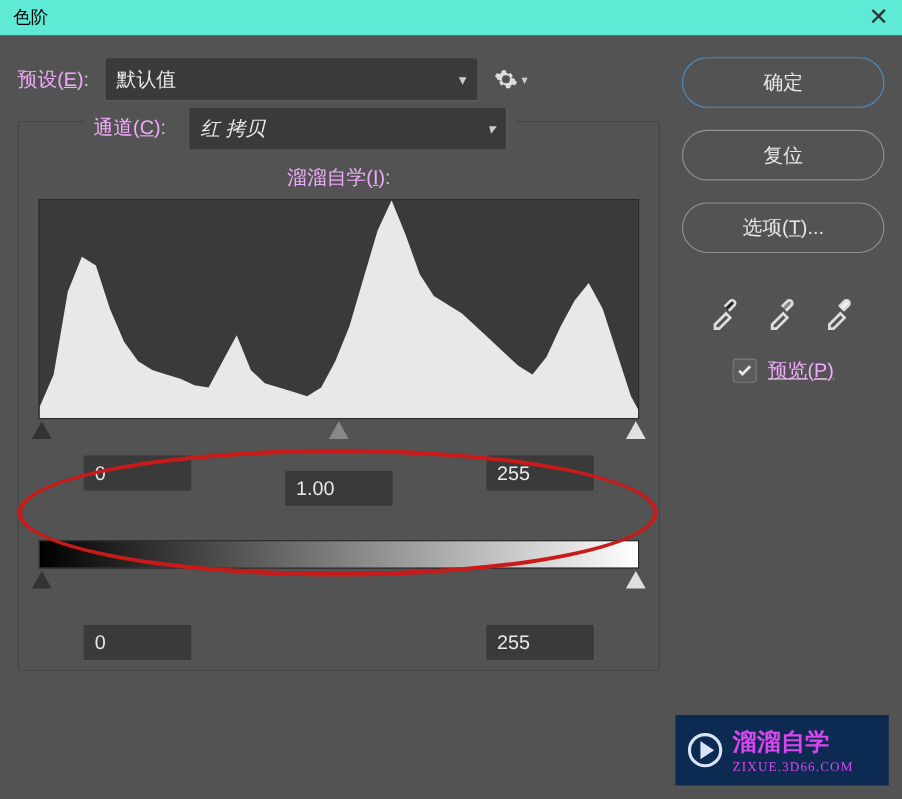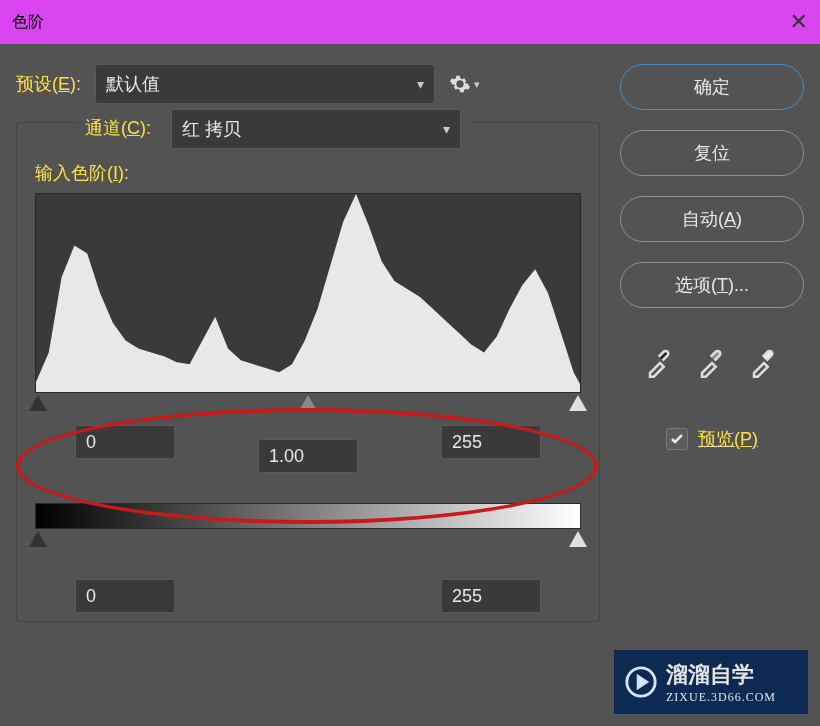--- a/index.html
+++ b/index.html
@@ -6,35 +6,35 @@
     body {
       width: 820px;
       height: 726px;
       background: #535353;
       font-family: "Microsoft YaHei", sans-serif;
       color: #e0e0e0;
       font-size: 18px;
       overflow: hidden;
     }
     .titlebar {
-      height: 44px;
-      background: #d946ef;
+      height: 32px;
+      background: #5eead4;
       color: #000;
       display: flex;
       align-items: center;
       justify-content: space-between;
       padding: 0 12px;
       font-size: 16px;
     }
     .close-x { font-size: 22px; color: #333; cursor: pointer; }
     .content { display: flex; padding: 20px 16px; gap: 20px; }
     .left-panel { flex: 1; }
     .right-panel { width: 184px; display: flex; flex-direction: column; gap: 20px; }
     .row { display: flex; align-items: center; gap: 14px; margin-bottom: 18px; }
-    .label { color: #fde047; }
+    .label { color: #f0abfc; text-align: center; }
     .underline { text-decoration: underline; }
     .select {
       background: #3a3a3a;
       border: 1px solid #5a5a5a;
       border-radius: 3px;
       color: #e8e8e8;
       height: 40px;
       padding: 0 10px;
       display: flex;
       align-items: center;
@@ -111,40 +111,40 @@
       color: #e8e8e8;
       font-size: 18px;
       display: flex;
       align-items: center;
       justify-content: center;
       cursor: pointer;
     }
     .btn.primary { border-color: #4a8fc4; }
     .eyedroppers { display: flex; gap: 22px; justify-content: center; margin-top: 20px; }
     .eyedropper { cursor: pointer; }
-    .preview-row { display: flex; align-items: center; gap: 10px; margin-top: 24px; justify-content: center; text-decoration: underline; }
+    .preview-row { display: flex; align-items: center; gap: 10px; justify-content: center; text-decoration: underline; }
     .checkbox {
       width: 22px; height: 22px;
       background: #5c5c5c;
       border: 1px solid #7a7a7a;
       border-radius: 3px;
       display: flex;
       align-items: center;
       justify-content: center;
       cursor: pointer;
     }
     .checkbox svg { width: 16px; height: 16px; }
     .watermark {
       position: absolute;
       right: 12px;
       bottom: 12px;
       width: 194px;
       height: 64px;
       background: #0d2b52;
-      color: #e5e5e5;
+      color: #d946ef;
       display: flex;
       align-items: center;
       padding: 0 10px;
       gap: 8px;
       font-size: 14px;
     }
     .ellipse-annotation {
       position: absolute;
       border: 4px solid #c91a1a;
       border-radius: 50%;
@@ -180,29 +180,29 @@
         <span class="chev" style="font-size:11px;">▾</span>
       </span>
     </div>
 
     <div class="fieldset">
       <div class="fieldset-legend">
         <span class="label">
           <span>通道(</span><span class="underline">C</span><span>):</span>
         </span>
         &nbsp;&nbsp;
-        <span class="select channel-select" style="display:inline-flex; vertical-align:middle;">
+        <span class="select channel-select" style="display:inline-flex; vertical-align:middle;font-style:italic;">
           <span>红 拷贝</span>
           <span class="chev">▾</span>
         </span>
       </div>
 
       <div class="histogram-section">
         <div class="histogram-label label" style="margin-top:22px;">
-          <span>输入色阶(</span><span class="underline">I</span><span>):</span>
+          <span>溜溜自学(</span><span class="underline">I</span><span>):</span>
         </div>
         <div class="histogram">
           <svg id="histogram-svg" viewBox="0 0 255 100" preserveAspectRatio="none">
               <path d="M 0 100 L 0 95 L 6 80 L 12 42 L 18 26 L 24 30 L 30 50 L 36 65 L 42 74 L 48 78 L 54 80 L 60 82 L 66 85 L 72 86 L 78 74 L 84 62 L 90 78 L 96 84 L 102 86 L 108 88 L 114 90 L 120 86 L 126 74 L 132 58 L 138 36 L 144 14 L 150 0 L 156 16 L 162 34 L 168 44 L 174 48 L 180 52 L 186 58 L 192 64 L 198 70 L 204 76 L 210 80 L 216 72 L 222 58 L 228 46 L 234 38 L 240 50 L 246 70 L 252 90 L 255 96 L 255 100 Z" fill="#e8e8e8"></path>
             </svg>
         </div>
         <div class="slider-track">
           <div class="slider-handle black"></div>
           <div class="slider-handle gray"></div>
           <div class="slider-handle white"></div>
@@ -249,25 +249,20 @@
     </div>
   </div>
 
   <div class="right-panel">
     <div class="btn primary">
         <span>确定</span>
       </div>
     <div class="btn">
         <span>复位</span>
       </div>
-    <div class="btn">
-      <span>自动(</span>
-        <span class="underline">A</span>
-        <span>)</span>
-    </div>
     <div class="btn">
       <span>选项(</span>
         <span class="underline">T</span>
         <span>)...</span>
     </div>
 
     <div class="eyedroppers">
       <span class="eyedropper">
         <svg width="30" height="30" viewBox="0 0 24 24" stroke="#ddd" stroke-width="2" fill="none">
             <path d="M4 20l8-8 3 3-8 8H4v-3z"></path>

